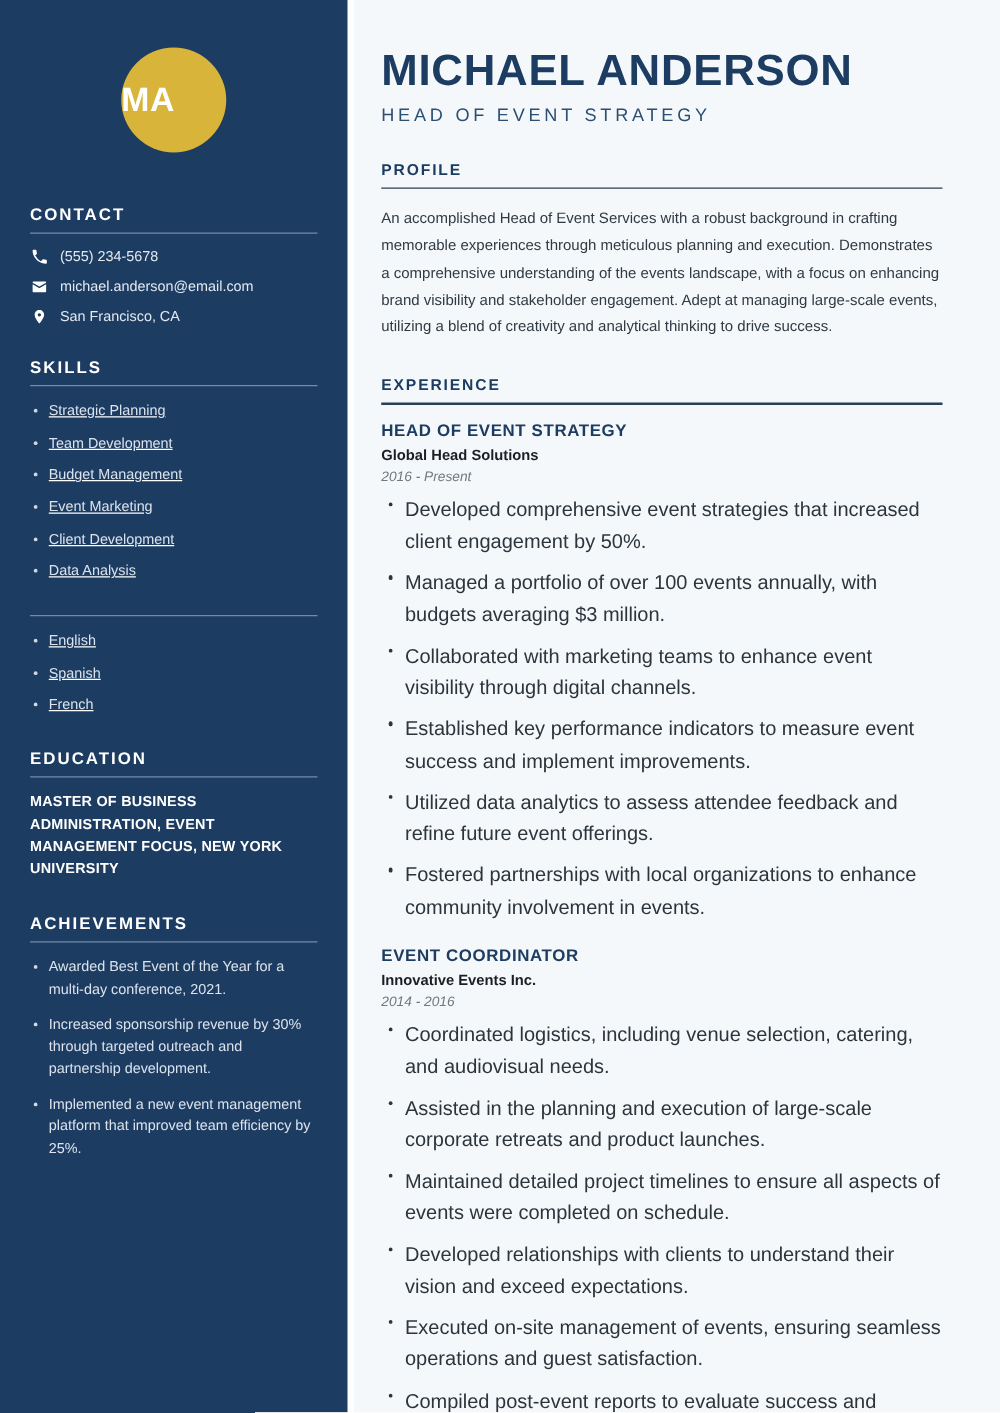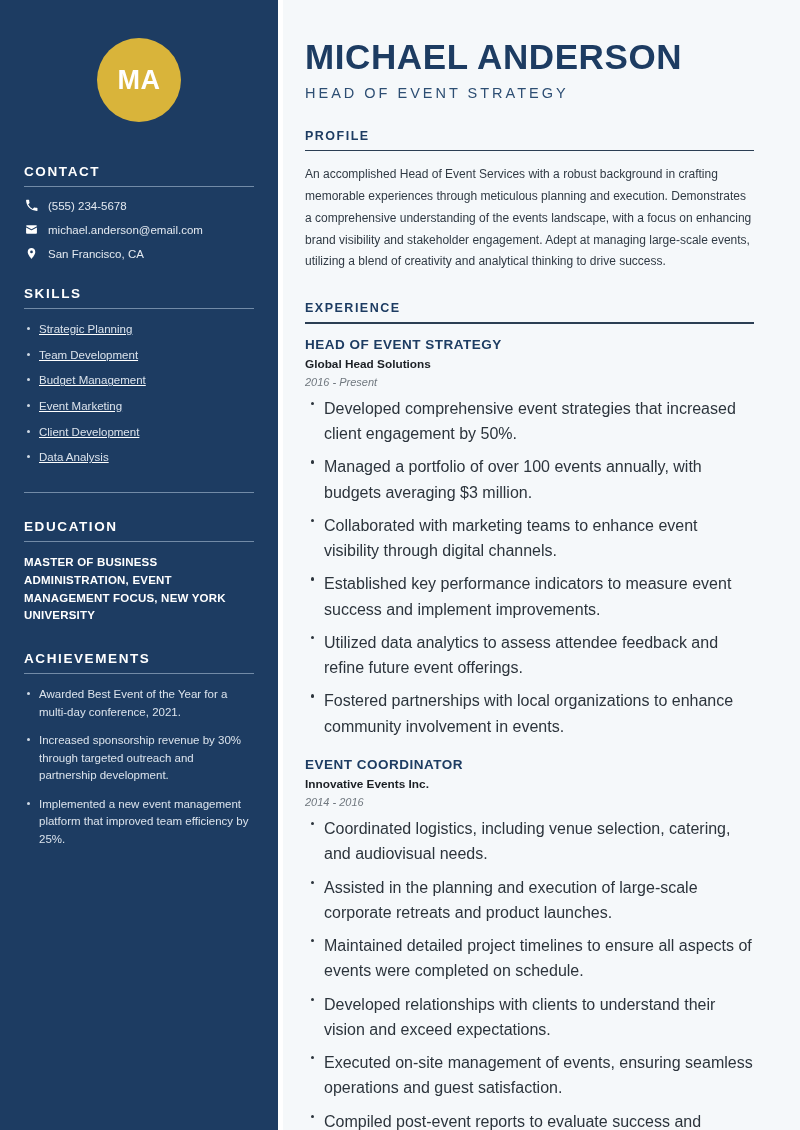--- a/index.html
+++ b/index.html
@@ -29,21 +29,21 @@
   }
   .gap { width:5px; flex:0 0 5px; background:#ffffff; }
 
   .avatar-wrap {
     display:flex; justify-content:center;
     padding-top:38px; padding-bottom:42px;
   }
   .avatar {
     width:84px; height:84px; border-radius:50%;
     background:#d9b43a;
-    display:flex; align-items:center; justify-content:center;
+    display:flex; align-items:center; 
     color:#ffffff; font-size:27px; font-weight:bold;
     letter-spacing:0.5px;
   }
 
   .side-section { margin-bottom:26px; }
   .side-h {
     font-size:13.5px; font-weight:bold; letter-spacing:1.6px;
     color:#ffffff; text-transform:uppercase;
     padding-bottom:7px;
   }
@@ -218,20 +218,25 @@
         <li>Team Development</li>
         <li>Budget Management</li>
         <li>Event Marketing</li>
         <li>Client Development</li>
         <li>Data Analysis</li>
       </ul>
     </section>
 
     <section class="side-section">
       <div class="side-rule"></div>
+      <ul class="side-list tight">
+        <li>English</li>
+        <li>Spanish</li>
+        <li>French</li>
+      </ul>
     </section>
 
     <section class="side-section">
       <div class="side-h">EDUCATION</div>
       <div class="side-rule"></div>
       <div class="edu-text">MASTER OF BUSINESS ADMINISTRATION, EVENT MANAGEMENT FOCUS, NEW YORK UNIVERSITY</div>
     </section>
 
     <section class="side-section">
       <div class="side-h">ACHIEVEMENTS</div>

